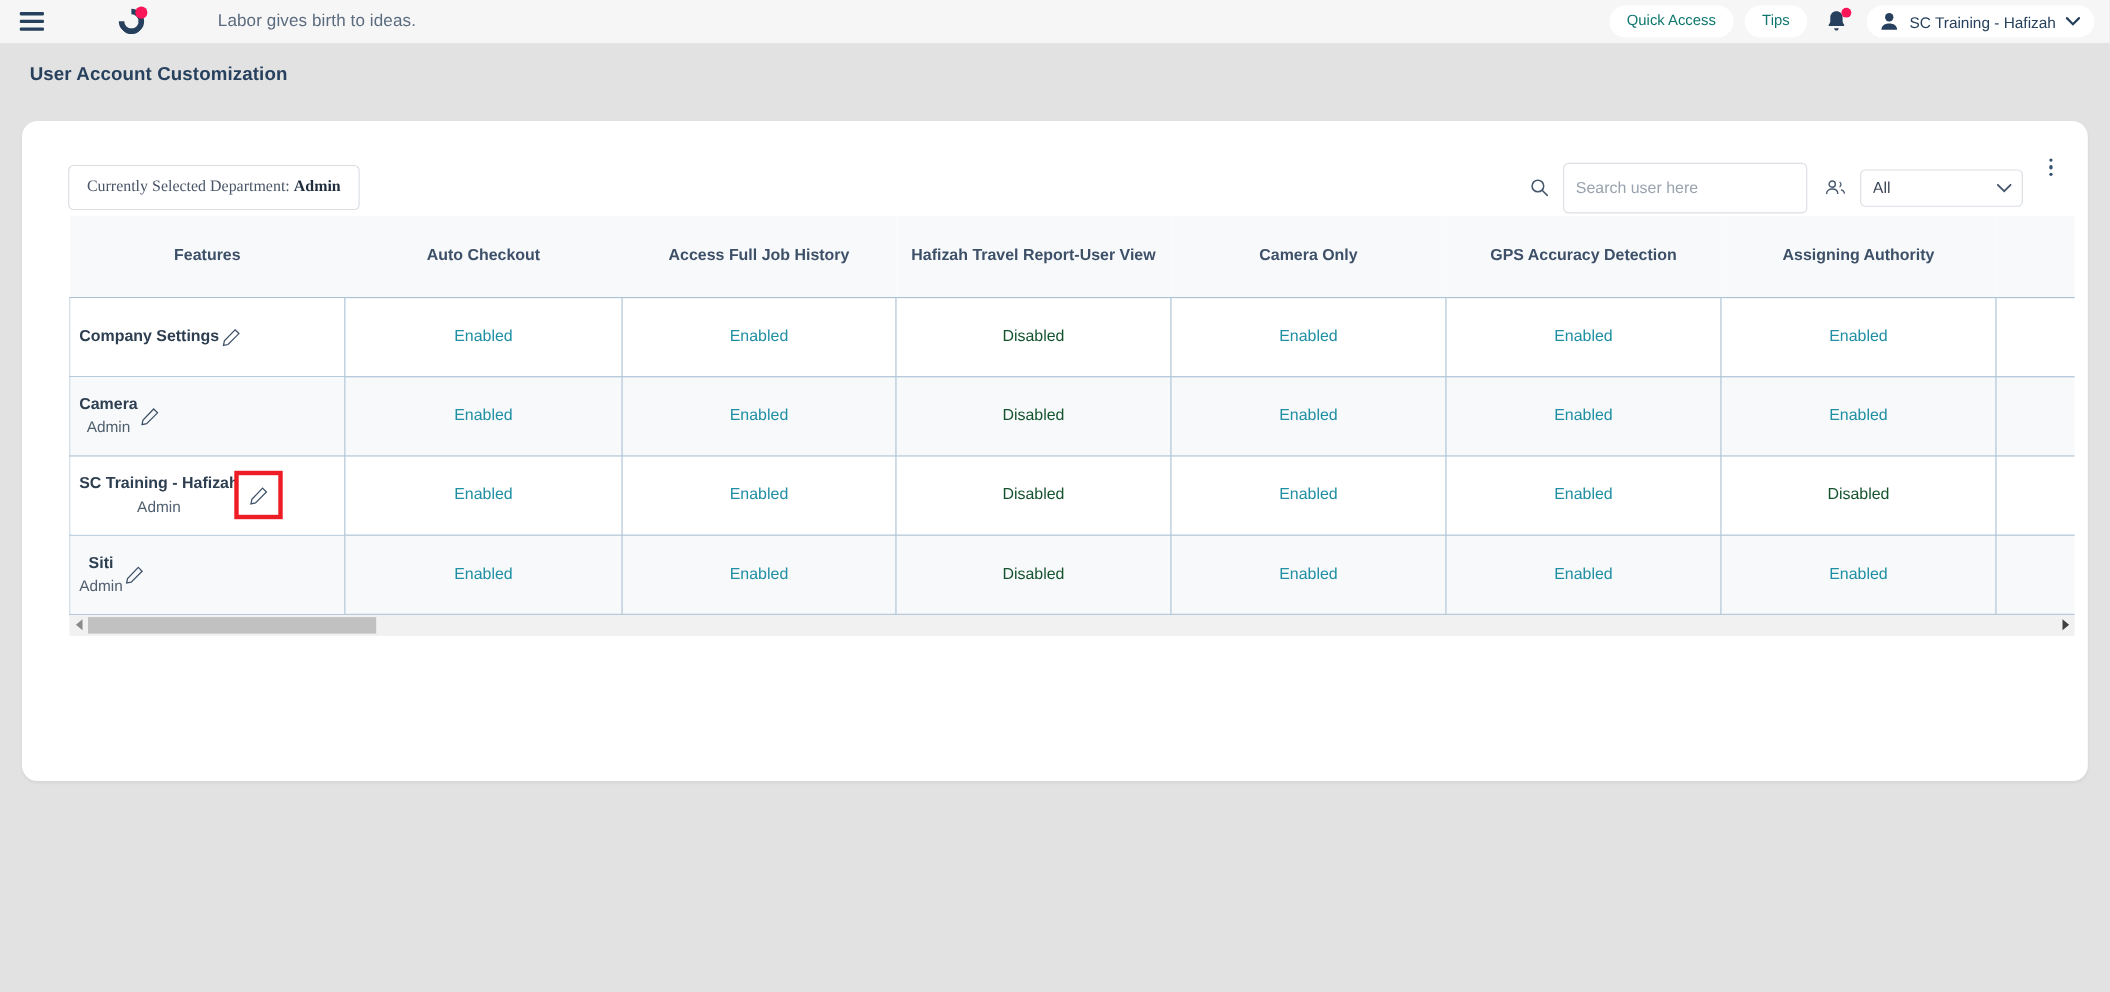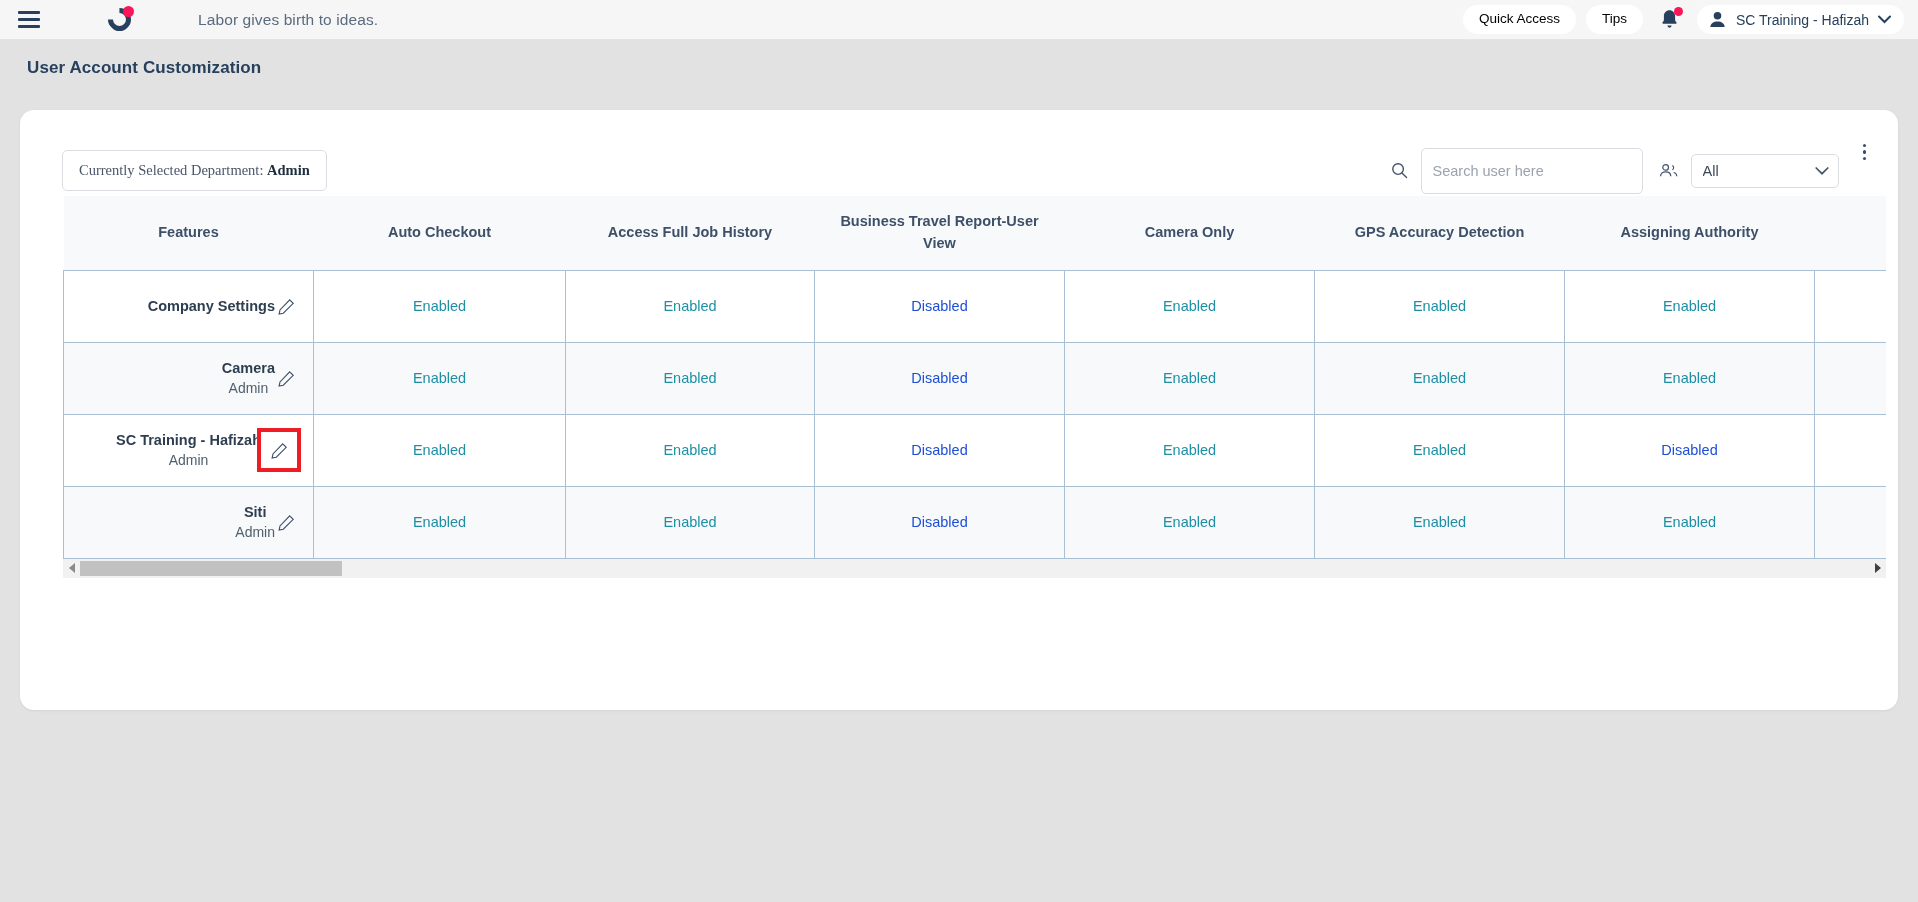--- a/index.html
+++ b/index.html
@@ -58,21 +58,21 @@
   }
   .topbar-right {
     margin-left: auto;
     display: flex; align-items: center; gap: 10px;
   }
   .pill {
     background: #fff;
     border-radius: 16px;
     padding: 6px 16px;
     font-size: 13.5px;
-    color: #000000;
+    color: #0f766e;
     cursor: pointer;
     white-space: nowrap;
     line-height: 1.2;
   }
   .bell-wrap {
     position: relative; width: 26px; height: 26px;
     display: flex; align-items: center; justify-content: center;
     cursor: pointer; margin: 0 4px;
   }
   .bell-dot {
@@ -213,32 +213,32 @@
   table.grid tr td:first-child { border-left: 1px solid #a9c0d4; }
   table.grid tr:first-child td { border-top: 1px solid #a9c0d4; }
   table.grid tr.odd td { background: #ffffff; }
   table.grid tr.even td { background: #f7f9fb; }
 
   td.name-cell {
     text-align: left;
     padding-left: 10px;
     position: relative;
   }
-  .name-inner { display: flex; align-items: center; justify-content: flex-end; padding-right: 8px; }
+  .name-inner { display: flex; align-items: center; justify-content: flex-start; padding-right: 8px; }
   .name-block { display: flex; flex-direction: column; gap: 4px; }
   .name-main { font-weight: bold; color: #2d3e50; font-size: 14.5px; }
   .name-sub { color: #51606f; font-size: 14px; font-weight: normal; }
   .edit-pencil { display:flex; align-items:center; justify-content:center; cursor:pointer; width:22px; height:22px;}
   .edit-pencil.highlight {
     outline: 4px solid #ee1c24;
     width: 36px; height: 36px;
     background: #fff;
   }
   .val-enabled { color: #1f8fa3; }
-  .val-disabled { color: #1d4ed8; }
+  .val-disabled { color: #14532d; }
 
   
   .hscroll {
     margin: 0 0 0 43px;
     width: 1823px;
     height: 19px;
     background: #f1f1f1;
     display: flex; align-items: center;
     position: relative;
   }
@@ -362,21 +362,21 @@
         <col style="width:250px">
         <col style="width:250px">
         <col style="width:250px">
         <col style="width:429px">
       </colgroup>
       <thead>
         <tr>
           <th class="features-th">Features</th>
           <th>Auto Checkout</th>
           <th>Access Full Job History</th>
-          <th>Business Travel Report-User View</th>
+          <th>Hafizah Travel Report-User View</th>
           <th>Camera Only</th>
           <th>GPS Accuracy Detection</th>
           <th>Assigning Authority</th>
           <th>Assigning Authority 2</th>
         </tr>
       </thead>
       <tbody>
 
         <tr class="odd">
           <td class="name-cell">

